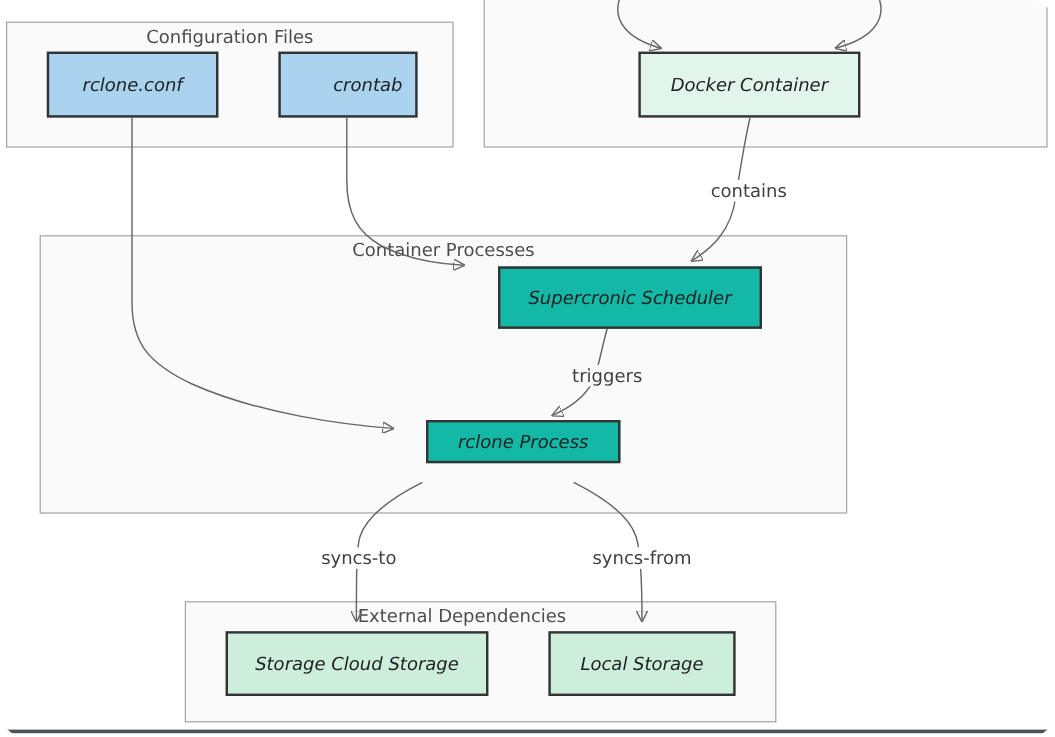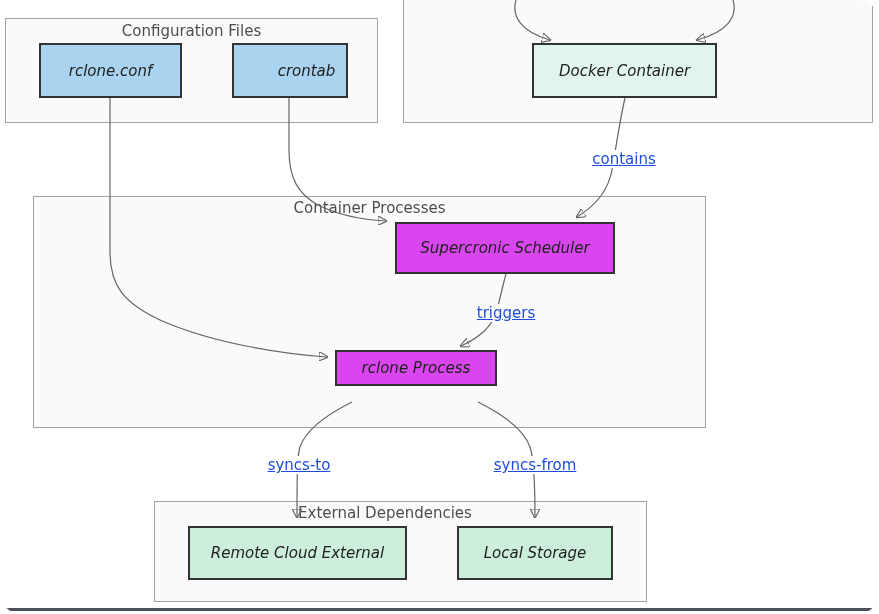--- a/index.html
+++ b/index.html
@@ -25,28 +25,28 @@
   svg.edges{position:absolute;left:0;top:0;z-index:3;}
   svg.edges path{fill:none;stroke:#666666;stroke-width:1.2;}
   
   .node{
     position:absolute;box-sizing:border-box;z-index:4;
     border:2px solid #333333;
     display:flex;align-items:center;justify-content:center;
     font-size:15px;color:#222222;white-space:nowrap;font-style:italic;
   }
   .node-blue {background:#a9d3ee;}
-  .node-pink {background:#d946ef;}
+  .node-pink {background:#14b8a6;margin-left:20px;}
   .node-mint {background:#e2f5ed;}
   .node-green{background:#cceedb;}
   
   .edge-label{
     position:absolute;z-index:5;transform:translate(-50%,-50%);
-    font-size:15px;color:#1d4ed8;white-space:nowrap;
-    background:#ffffff;padding:0 3px;line-height:18px;text-decoration:underline;
+    font-size:15px;color:#404040;white-space:nowrap;
+    background:#ffffff;padding:0 3px;line-height:18px;
   }
   .edge-label.on-group{background:#fafafa;}
   
   .bottom-bar{
     position:absolute;left:0;top:608px;width:879px;height:3px;
     background:#4c5157;z-index:6;
   }
 
   
   #group-config    {left:5px;  top:18px;  width:373px;height:105px;}
@@ -110,21 +110,21 @@
   <div class="node node-mint" id="node-docker">
     <span>Docker Container</span>
   </div>
   <div class="node node-pink" id="node-supercronic">
     <span>Supercronic Scheduler</span>
   </div>
   <div class="node node-pink" id="node-rclone-process">
     <span>rclone Process</span>
   </div>
   <div class="node node-green" id="node-remote-cloud">
-    <span>Remote Cloud External</span>
+    <span>Storage Cloud Storage</span>
   </div>
   <div class="node node-green" id="node-local-storage">
     <span>Local Storage</span>
   </div>
 
   <div class="edge-label" id="elabel-contains">contains</div>
   <div class="edge-label on-group" id="elabel-triggers">triggers</div>
   <div class="edge-label" id="elabel-syncs-to">syncs-to</div>
   <div class="edge-label" id="elabel-syncs-from">syncs-from</div>
 

